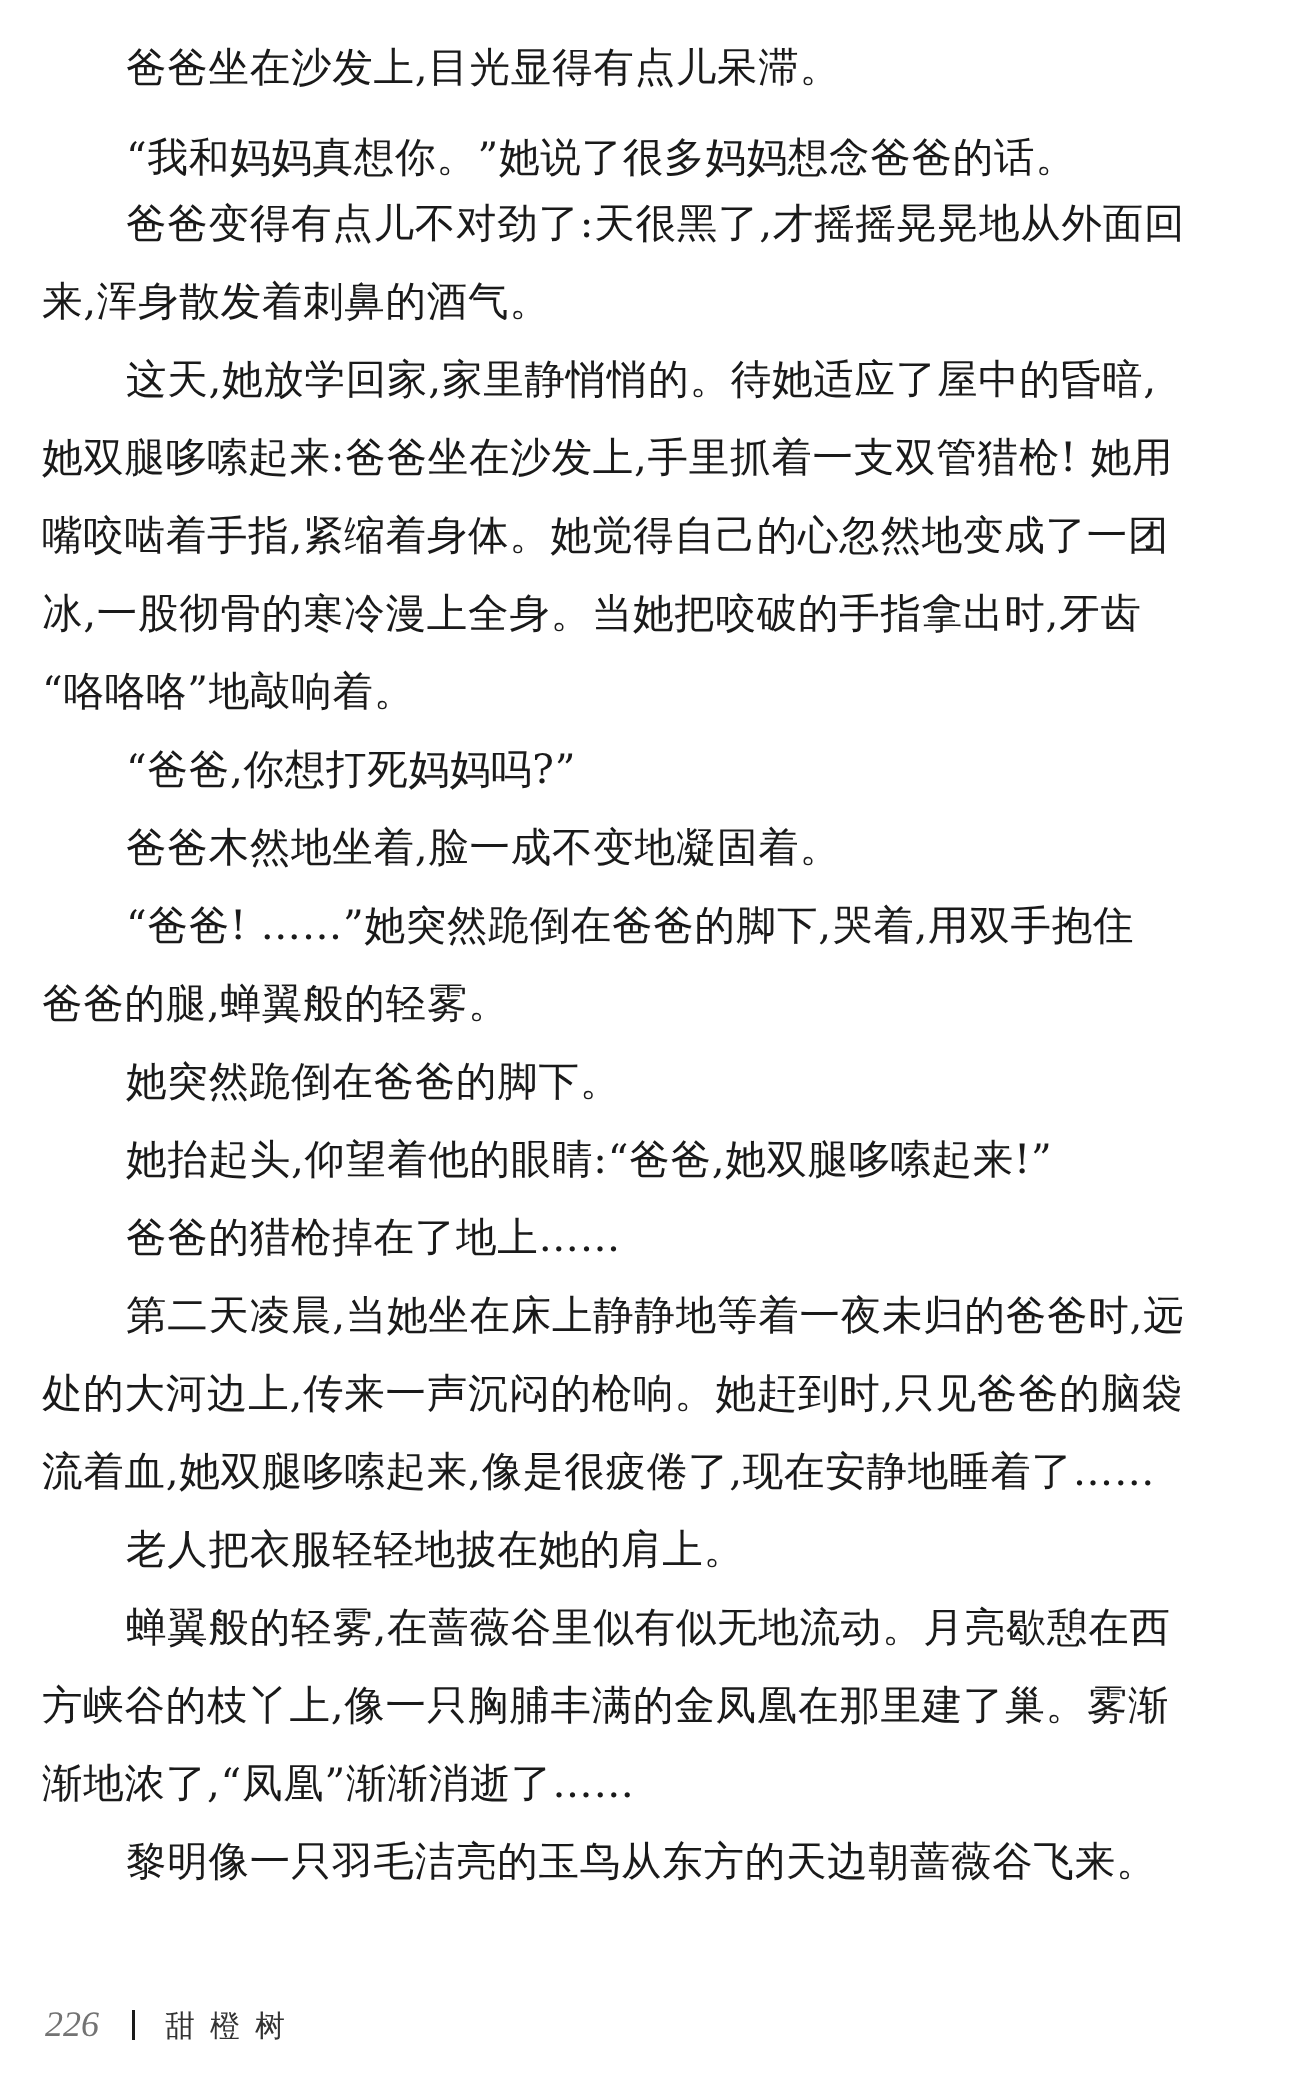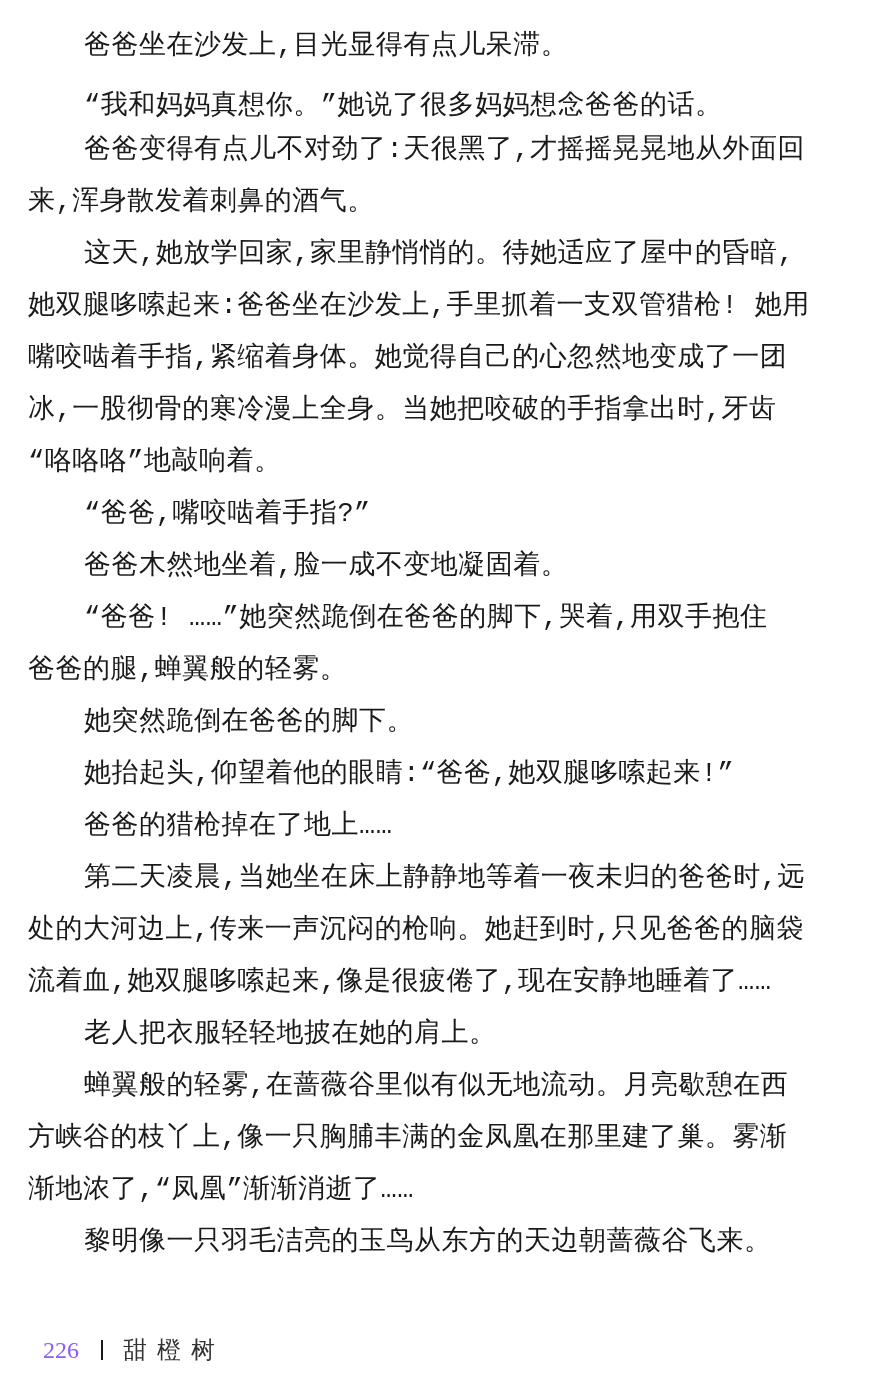--- a/index.html
+++ b/index.html
@@ -1,41 +1,41 @@
 <!DOCTYPE html>
 <html><head>
 <meta charset="utf-8">
 <style>
   html, body { margin: 0; padding: 0; background: #ffffff; }
   body { width: 872px; height: 1391px; position: relative; overflow: hidden;
          font-family: "DejaVu Serif", "Liberation Serif", serif; color: #1a1a1a; }
   .page { position: absolute; left: 28px; top: 18px; width: 816px; }
   .line { position: absolute; left: 0; height: 40px; font-size: 27px; line-height: 40px;
-          white-space: nowrap; letter-spacing: 0.5px; font-family: Liberation Mono, monospace; }
+          white-space: nowrap; letter-spacing: 0.5px; }
   .indent { left: 56px; }
   .footer { position: absolute; left: 30px; top: 1330px; height: 40px; display: flex;
             align-items: center; font-family: "Liberation Serif", serif; }
-  .folio { font-size: 24px; color: #8b5cf6; margin-left: 13px; }
+  .folio { font-style: italic; font-size: 24px; color: #737373; }
   .sep { width: 2px; height: 20px; background: #1a1a1a; margin: 0 20px 0 22px; }
-  .book-title { font-family: "DejaVu Sans", sans-serif; font-size: 24px; letter-spacing: 10px; color: #333; }
+  .book-title { font-family: "DejaVu Sans", sans-serif; font-size: 20px; letter-spacing: 10px; color: #333; }
 </style>
 </head>
 <body>
 
 <div class="page">
   <div class="line indent" style="top:8px">爸爸坐在沙发上,目光显得有点儿呆滞。</div>
   <div class="line indent" style="top:68px">“我和妈妈真想你。”她说了很多妈妈想念爸爸的话。</div>
   <div class="line indent" style="top:112px">爸爸变得有点儿不对劲了:天很黑了,才摇摇晃晃地从外面回</div>
   <div class="line" style="top:164px">来,浑身散发着刺鼻的酒气。</div>
   <div class="line indent" style="top:216px">这天,她放学回家,家里静悄悄的。待她适应了屋中的昏暗,</div>
   <div class="line" style="top:268px">她双腿哆嗦起来:爸爸坐在沙发上,手里抓着一支双管猎枪! 她用</div>
   <div class="line" style="top:320px">嘴咬啮着手指,紧缩着身体。她觉得自己的心忽然地变成了一团</div>
   <div class="line" style="top:372px">冰,一股彻骨的寒冷漫上全身。当她把咬破的手指拿出时,牙齿</div>
   <div class="line" style="top:424px">“咯咯咯”地敲响着。</div>
-  <div class="line indent" style="top:476px">“爸爸,嘴咬啮着手指?”</div>
+  <div class="line indent" style="top:476px">“爸爸,你想打死妈妈吗?”</div>
   <div class="line indent" style="top:528px">爸爸木然地坐着,脸一成不变地凝固着。</div>
   <div class="line indent" style="top:580px">“爸爸! ……”她突然跪倒在爸爸的脚下,哭着,用双手抱住</div>
   <div class="line" style="top:632px">爸爸的腿,蝉翼般的轻雾。</div>
   <div class="line indent" style="top:684px">她突然跪倒在爸爸的脚下。</div>
   <div class="line indent" style="top:736px">她抬起头,仰望着他的眼睛:“爸爸,她双腿哆嗦起来!”</div>
   <div class="line indent" style="top:788px">爸爸的猎枪掉在了地上……</div>
   <div class="line indent" style="top:840px">第二天凌晨,当她坐在床上静静地等着一夜未归的爸爸时,远</div>
   <div class="line" style="top:892px">处的大河边上,传来一声沉闷的枪响。她赶到时,只见爸爸的脑袋</div>
   <div class="line" style="top:944px">流着血,她双腿哆嗦起来,像是很疲倦了,现在安静地睡着了……</div>
   <div class="line indent" style="top:996px">老人把衣服轻轻地披在她的肩上。</div>

